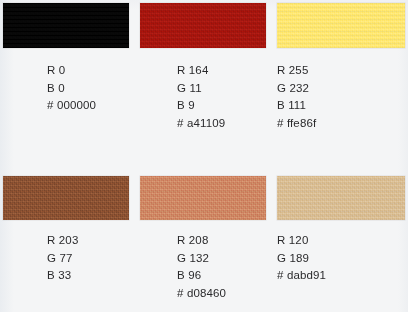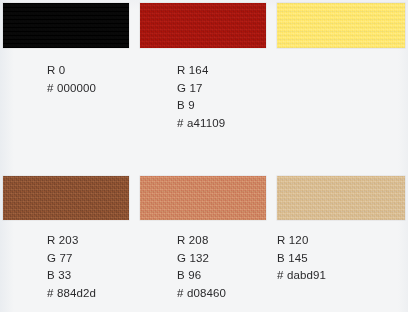--- a/index.html
+++ b/index.html
@@ -126,27 +126,34 @@
     <div class="color-cell col-2">
       <div class="swatch" style="background-color: rgb(255, 232, 111);">
         <div class="scanlines"></div>
         <div class="tex"></div>
       </div>
     </div>
   </div>
 
   <div class="info-block r0 c0">
     <span class="line r">R 0</span>
+    <span class="line b">B 0</span>
     <span class="line hex"># 000000</span>
   </div>
   <div class="info-block r0 c1">
     <span class="line r">R 164</span>
-    <span class="line g">G 17</span>
+    <span class="line g">G 11</span>
     <span class="line b">B 9</span>
     <span class="line hex"># a41109</span>
+  </div>
+  <div class="info-block r0 c2">
+    <span class="line r">R 255</span>
+    <span class="line g">G 232</span>
+    <span class="line b">B 111</span>
+    <span class="line hex"># ffe86f</span>
   </div>
 
   <div class="swatch-row row-1">
     <div class="color-cell col-0">
       <div class="swatch" style="background-color: rgb(136, 77, 45);">
         <div class="scanlines"></div>
         <div class="tex"></div>
       </div>
     </div>
     <div class="color-cell col-1">
@@ -160,27 +167,26 @@
         <div class="scanlines"></div>
         <div class="tex"></div>
       </div>
     </div>
   </div>
 
   <div class="info-block r1 c0">
     <span class="line r">R 203</span>
     <span class="line g">G 77</span>
     <span class="line b">B 33</span>
-    <span class="line hex"># 884d2d</span>
   </div>
   <div class="info-block r1 c1">
     <span class="line r">R 208</span>
     <span class="line g">G 132</span>
     <span class="line b">B 96</span>
     <span class="line hex"># d08460</span>
   </div>
   <div class="info-block r1 c2">
     <span class="line r">R 120</span>
-    <span class="line b">B 145</span>
+    <span class="line g">G 189</span>
     <span class="line hex"># dabd91</span>
   </div>
 
 </div>
 
 </body></html>

